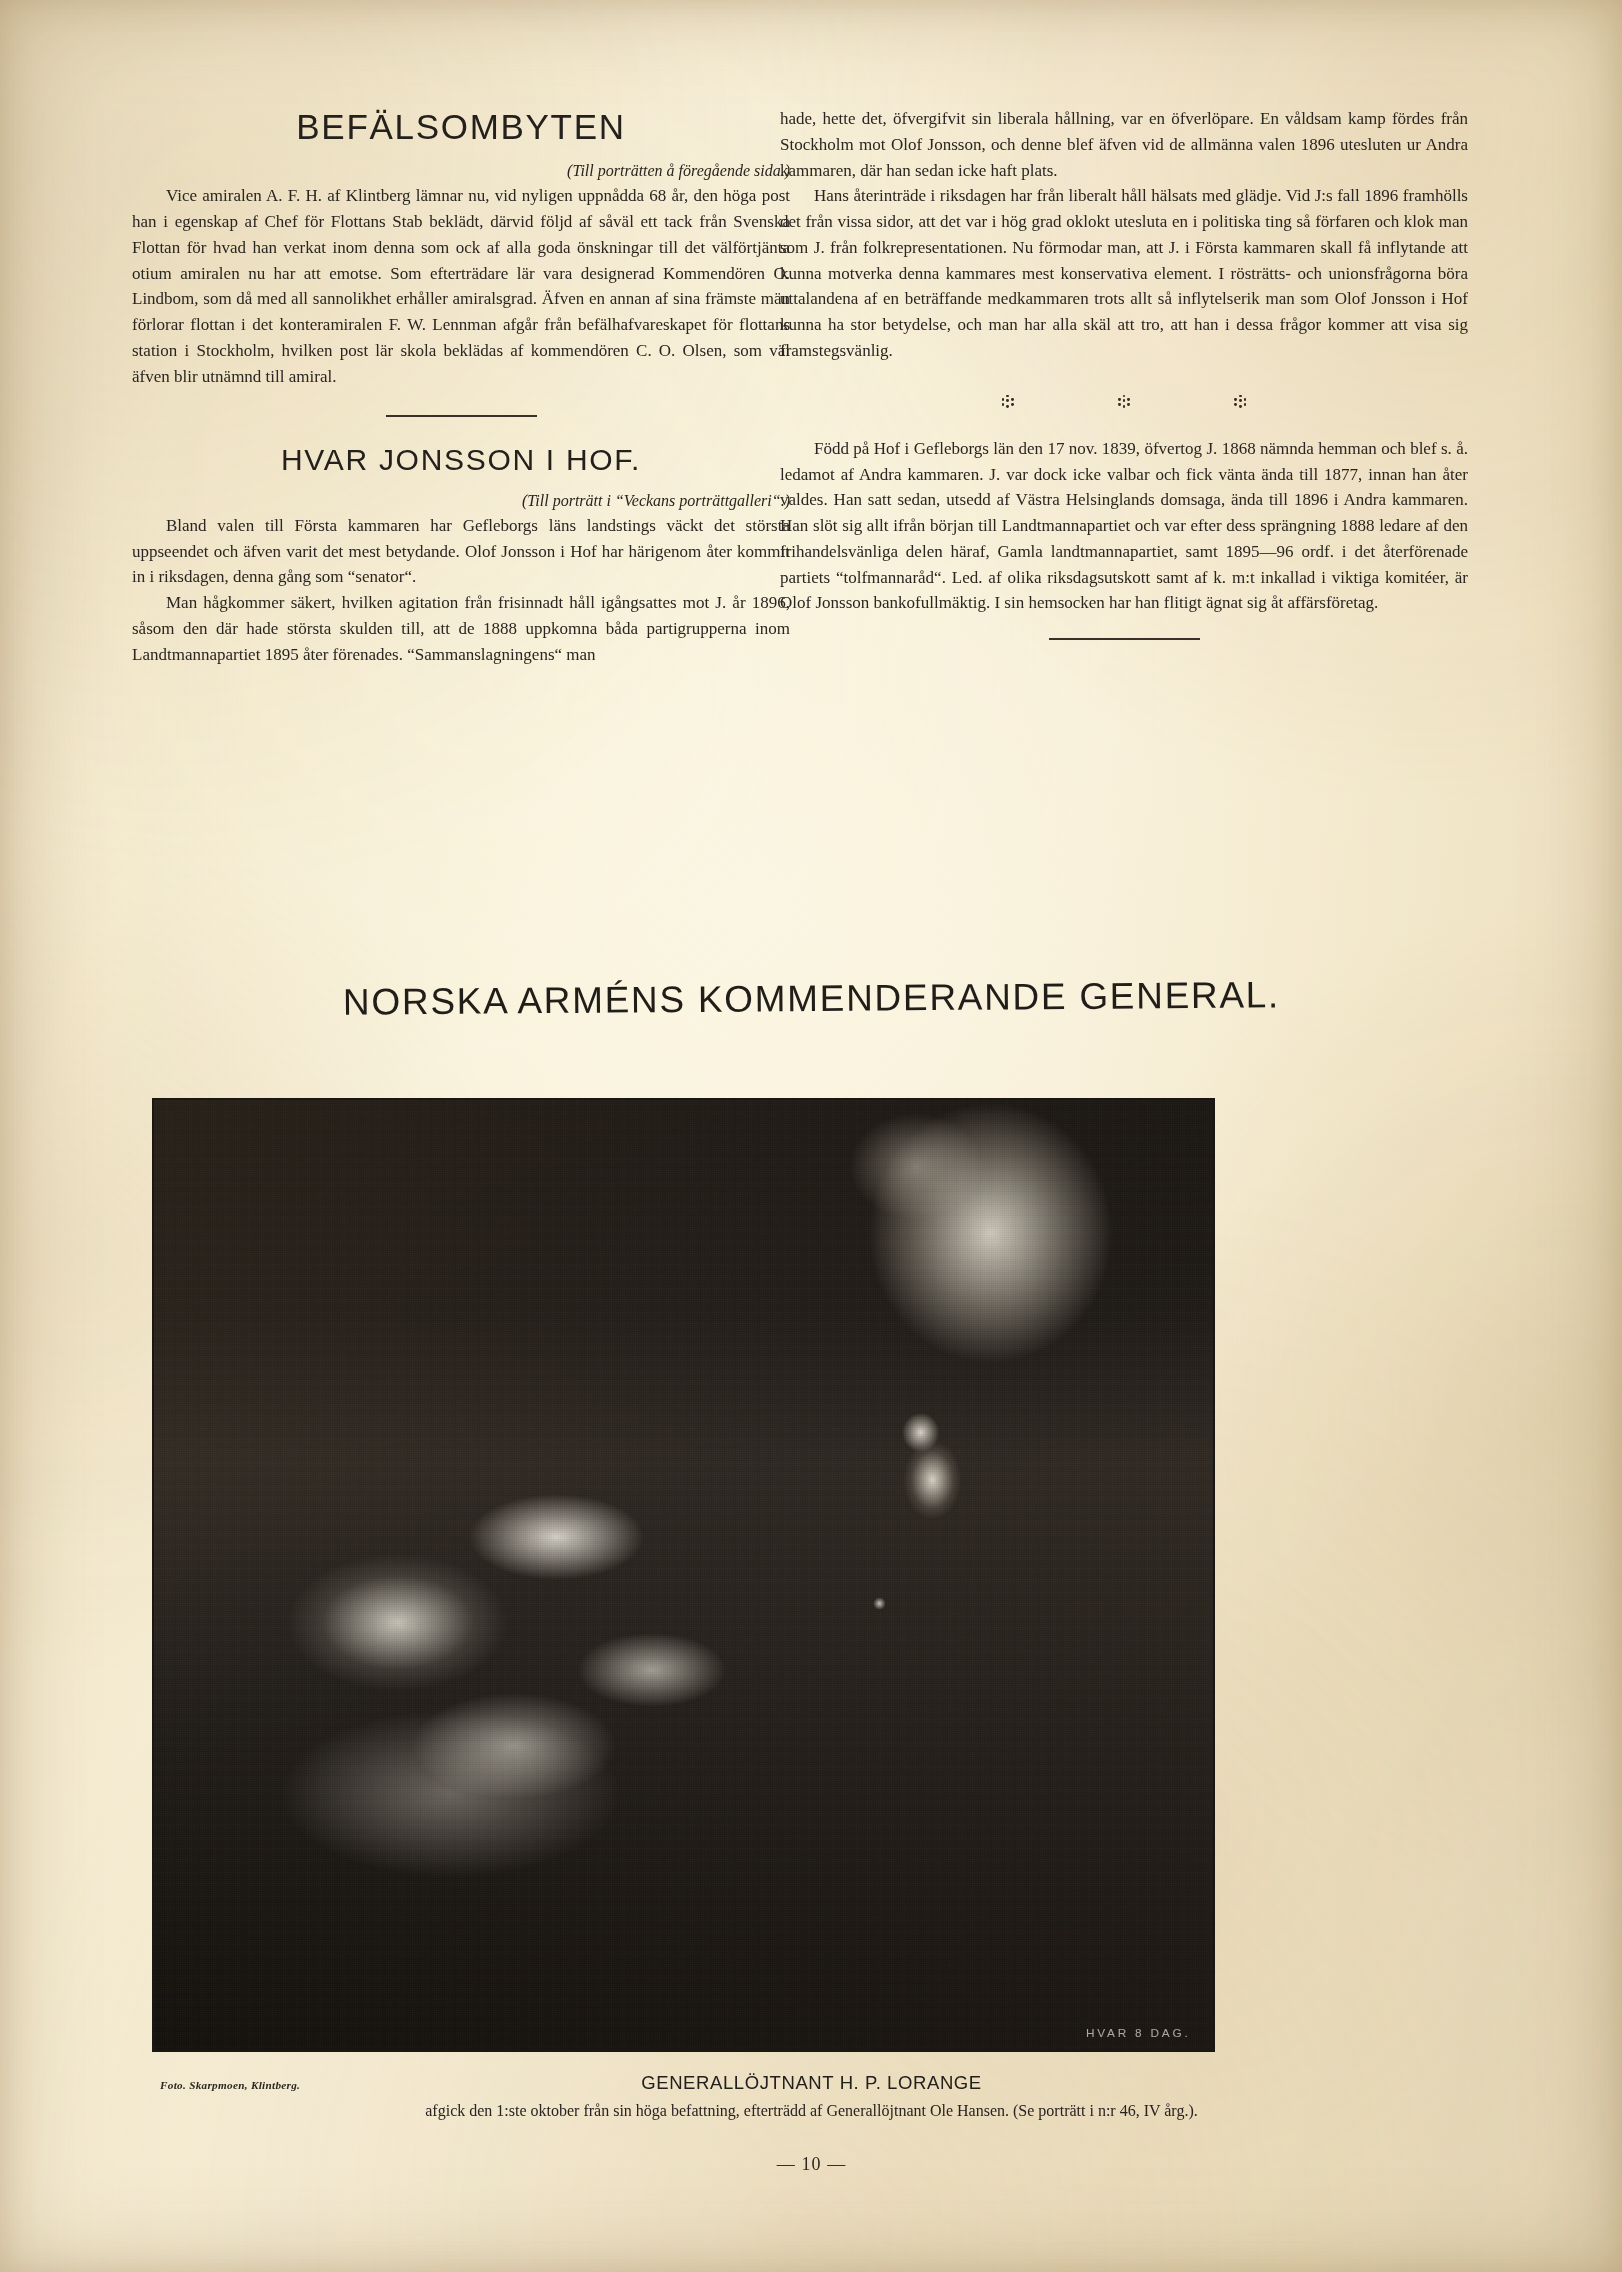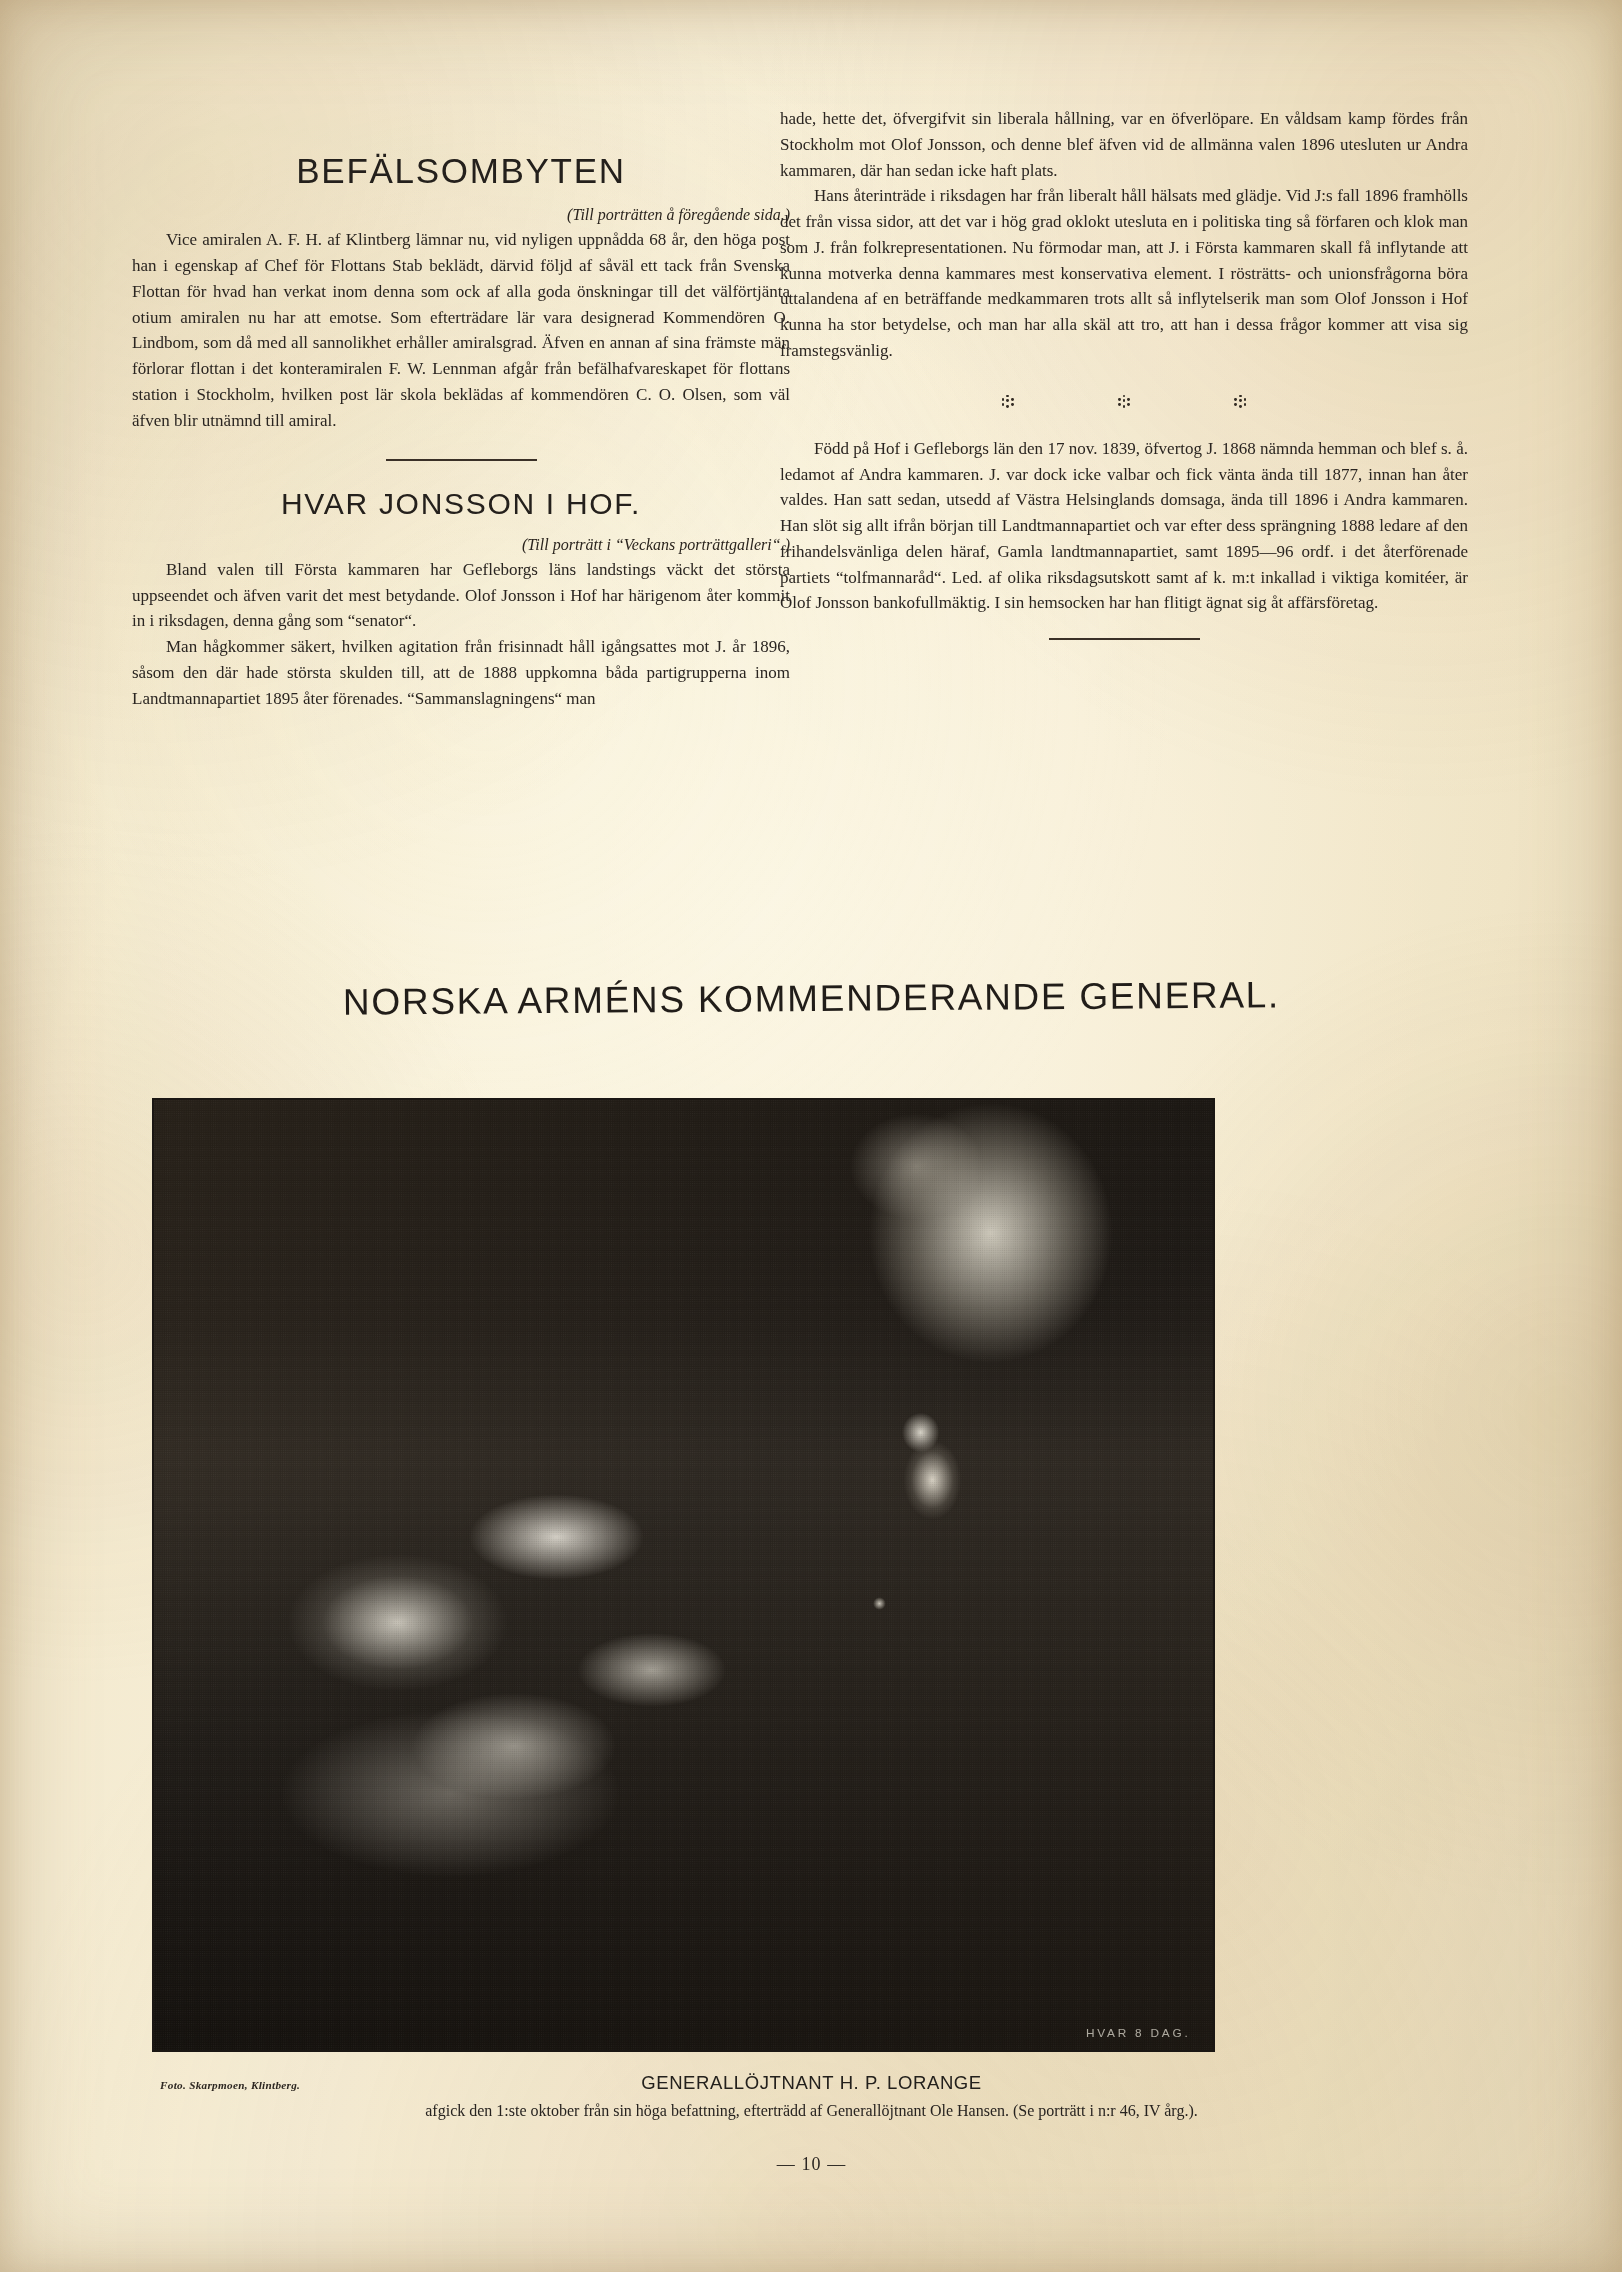--- a/index.html
+++ b/index.html
@@ -69,21 +69,21 @@
   .display-head {
     text-align: center;
     font-family: "Liberation Sans", "DejaVu Sans", sans-serif;
     font-weight: 400;
     letter-spacing: 1.1px;
     color: #24201c;
     line-height: 1.18;
     margin: 0;
   }
   .head-1 { font-size: 35px; letter-spacing: 1.7px; }
-  .head-1 .ln { display: block; margin-top: 44px; }
+  .head-1 .ln { display: block; }
   .head-2 { font-size: 30px; letter-spacing: 1.7px; }
 
   .subhead {
     text-align: right;
     font-style: italic;
     font-size: 16px;
     color: #2a241e;
     margin: 14.6px 0 3.4px 0;
     font-family: "Liberation Serif", "DejaVu Serif", serif;
   }

